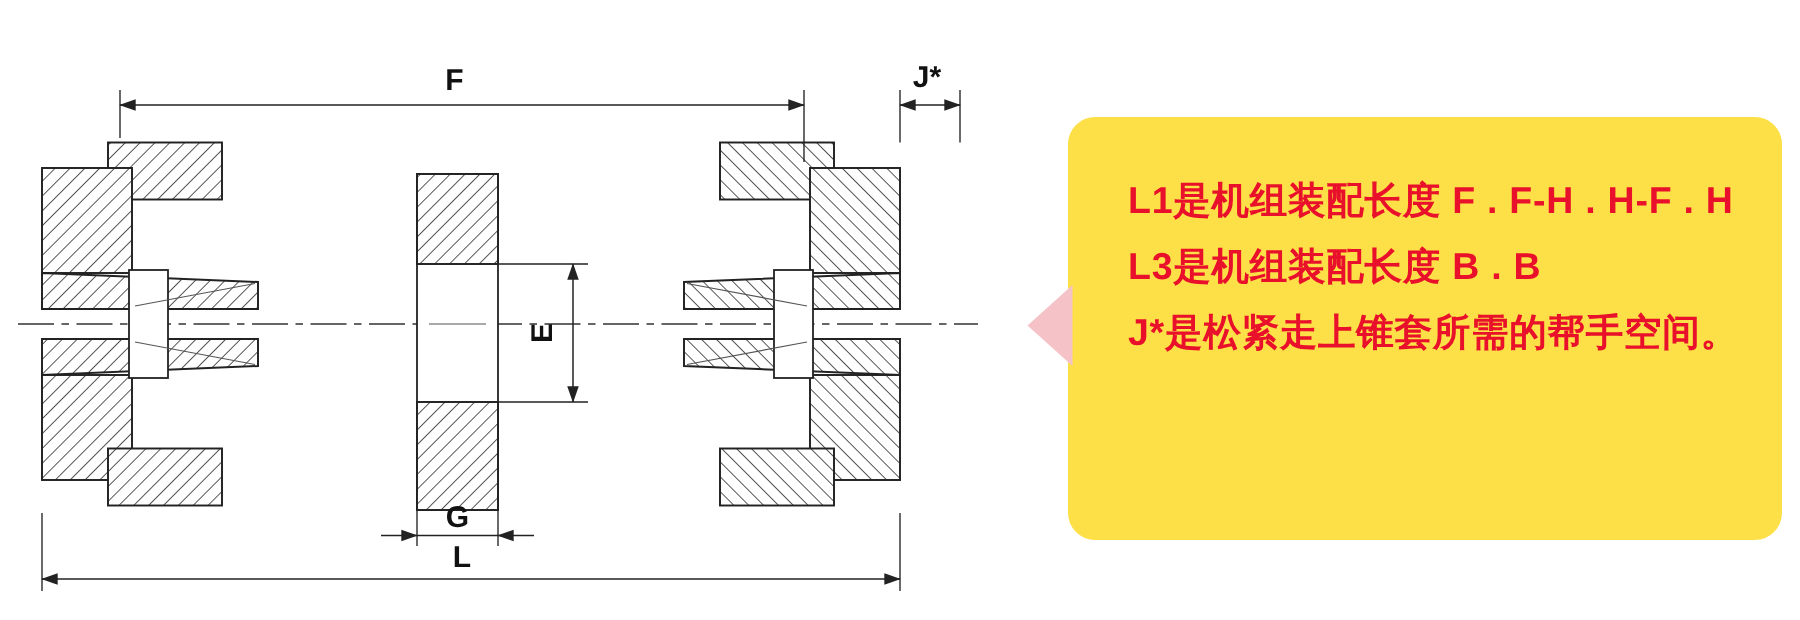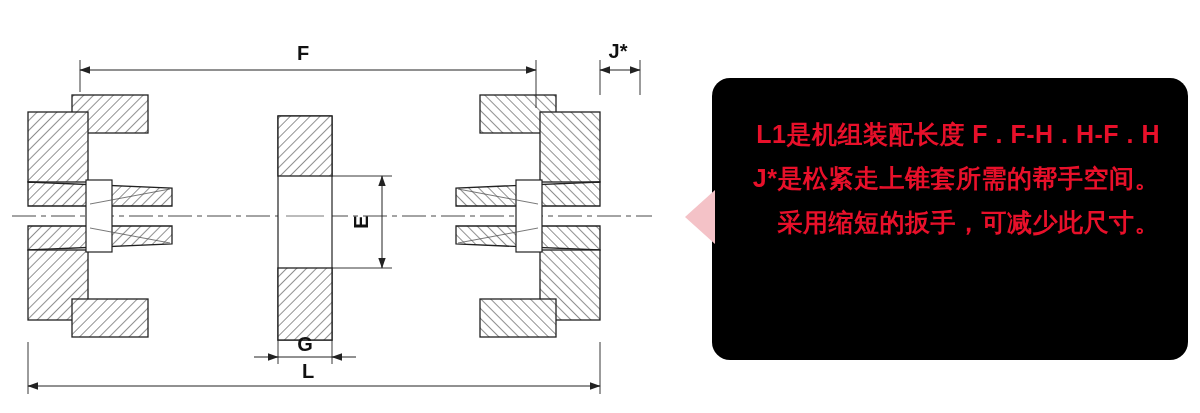--- a/index.html
+++ b/index.html
@@ -20,25 +20,24 @@
   .solid-white{fill:#ffffff;stroke:#222222;stroke-width:1.2;}
   .thin{stroke:#555555;stroke-width:0.8;}
   .dim{stroke:#222222;stroke-width:1;fill:none;}
   .ext{stroke:#222222;stroke-width:0.9;}
   .centerline{stroke:#333333;stroke-width:0.9;}
 
   .callout{
     position:absolute;
     left:712px;top:78px;
     width:476px;height:282px;
-    background:#000000;
+    background:#fde047;
     border-radius:18px;
     box-sizing:border-box;
     padding:34px 28px 0 40px;
-    text-align:right;
   }
   .callout-tail{
     position:absolute;
     left:-27px;top:112px;
     width:0;height:0;
     border-top:27px solid transparent;
     border-bottom:27px solid transparent;
     border-right:30px solid #f4c2c7;
   }
   .callout-line{
@@ -128,17 +127,17 @@
       <line x1="28" y1="342" x2="28" y2="394" class="ext"></line>
       <line x1="600" y1="342" x2="600" y2="394" class="ext"></line>
       <line x1="28" y1="386" x2="600" y2="386" class="dim" marker-start="url(#arr)" marker-end="url(#arr)"></line>
       <text class="dimtext" x="308" y="378" text-anchor="middle">L</text>
     </g>
   </svg>
 
   <div class="callout">
     <div class="callout-tail"></div>
     <div class="callout-line">L1是机组装配长度 F . F-H . H-F . H</div>
+    <div class="callout-line">L3是机组装配长度 B . B</div>
     <div class="callout-line">J*是松紧走上锥套所需的帮手空间。</div>
-    <div class="callout-line">采用缩短的扳手，可减少此尺寸。</div>
   </div>
 
 </div>
 
 </body></html>

